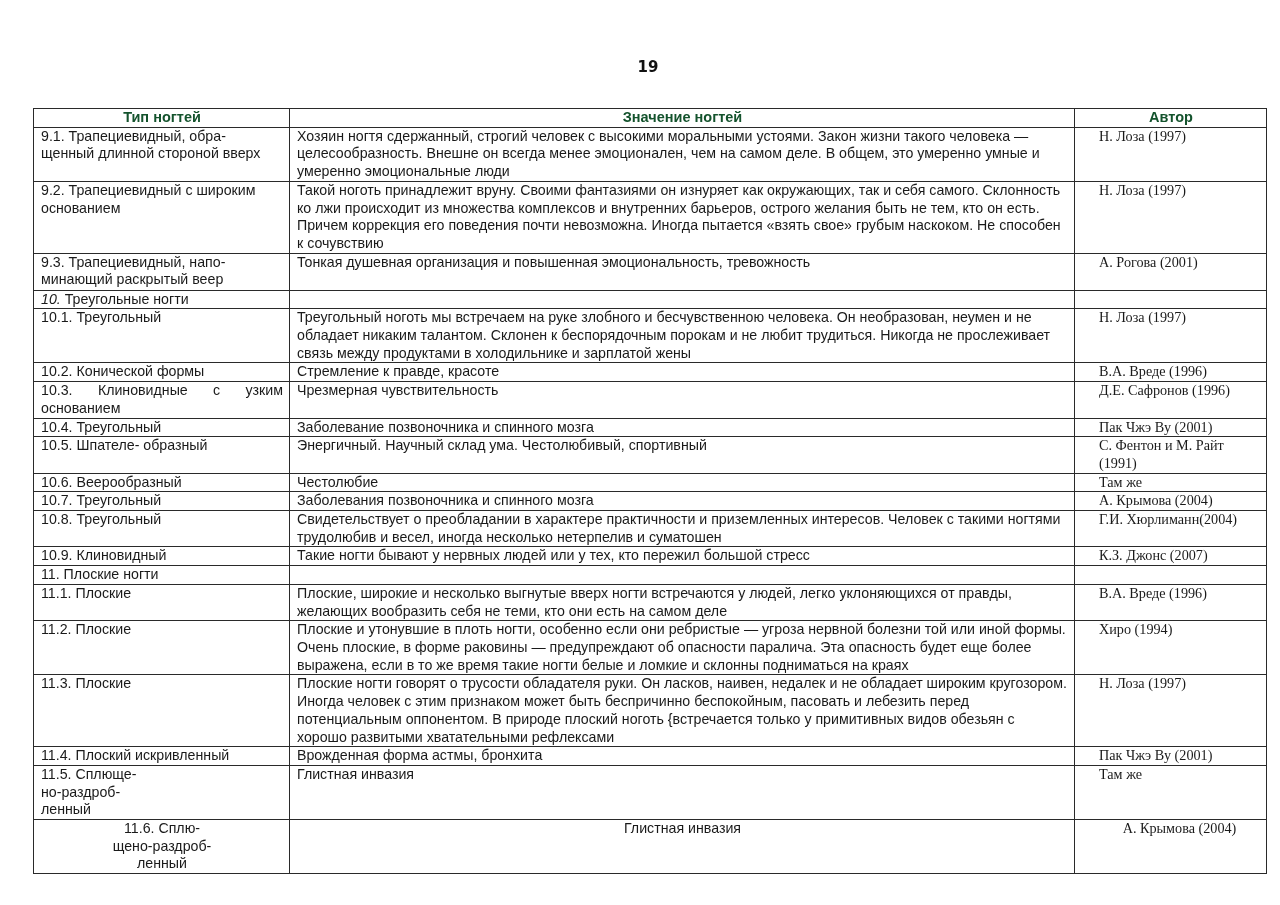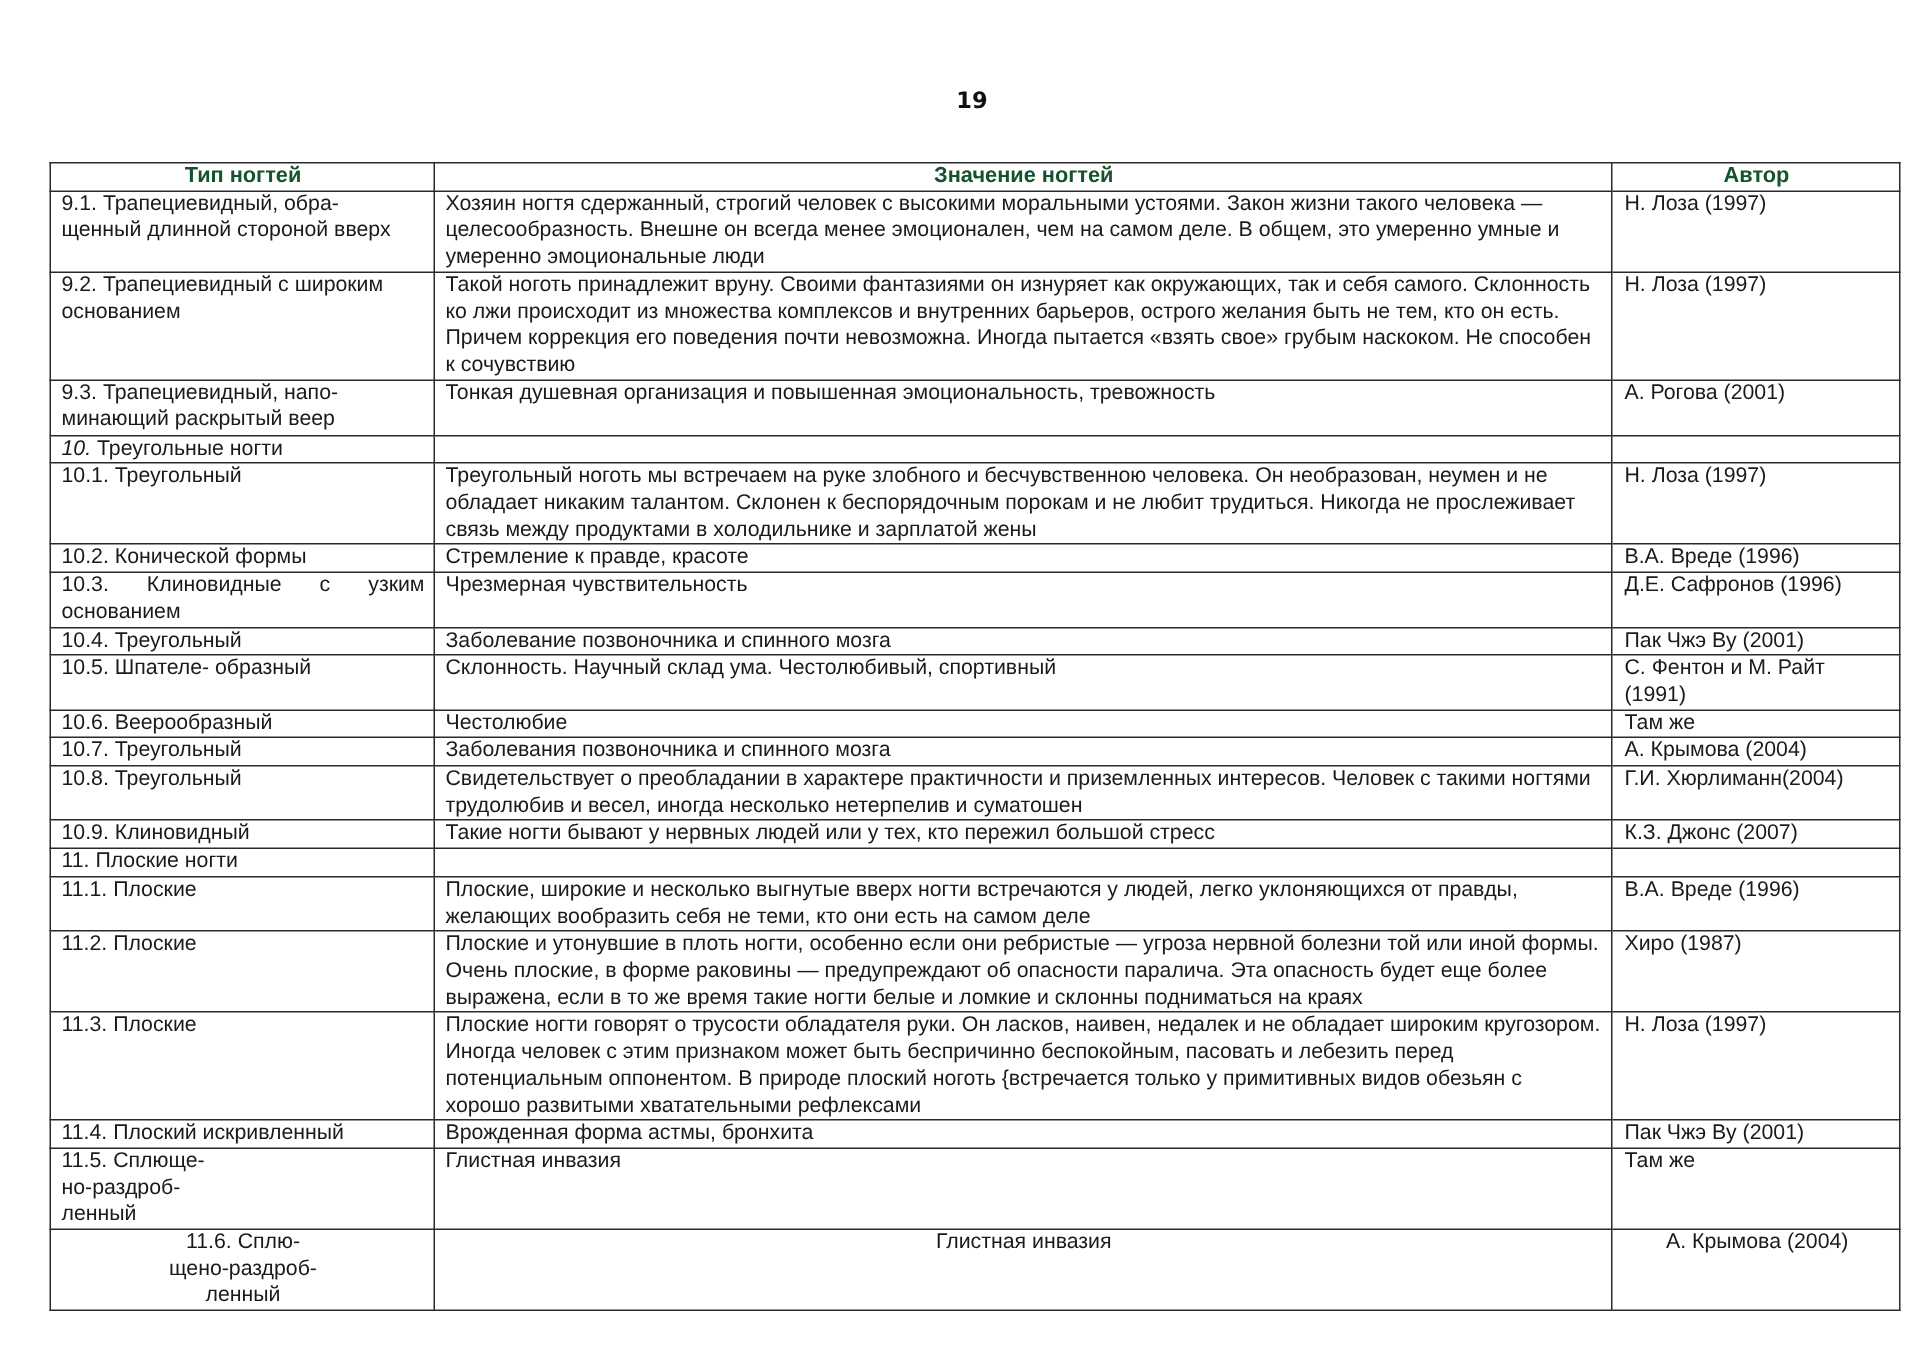--- a/index.html
+++ b/index.html
@@ -47,21 +47,22 @@
       text-align: center;
       height: 17px;
       padding-top: 0;
       font-size: 14.5px;
       color: #14532d;
     }
     table.nails td.col-meaning {
       padding-left: 7px;
     }
     table.nails td.col-author {
-      padding-left: 8px;
+      padding-left: 24px;
+      font-family: Liberation Serif, serif;
     }
     .justify-cell {
       text-align: justify;
       text-align-last: left;
     }
     .italic-num { font-style: italic; }
   </style>
 </head>
 <body>
 
@@ -118,21 +119,21 @@
         <td class="col-meaning">Чрезмерная чувствительность</td>
         <td class="col-author">Д.Е. Сафронов (1996)</td>
       </tr>
       <tr style="height: 18px;">
         <td class="col-type" style="white-space: pre-line;">10.4. Треугольный</td>
         <td class="col-meaning">Заболевание позвоночника и спинного мозга</td>
         <td class="col-author">Пак Чжэ Ву (2001)</td>
       </tr>
       <tr style="height: 36px;">
         <td class="col-type" style="white-space: pre-line;">10.5. Шпателе- образный</td>
-        <td class="col-meaning">Склонность. Научный склад ума. Честолюбивый, спортивный</td>
+        <td class="col-meaning">Энергичный. Научный склад ума. Честолюбивый, спортивный</td>
         <td class="col-author">С. Фентон и М. Райт (1991)</td>
       </tr>
       <tr style="height: 18px;">
         <td class="col-type" style="white-space: pre-line;">10.6. Веерообразный</td>
         <td class="col-meaning">Честолюбие</td>
         <td class="col-author">Там же</td>
       </tr>
       <tr style="height: 18px;">
         <td class="col-type" style="white-space: pre-line;">10.7. Треугольный</td>
         <td class="col-meaning">Заболевания позвоночника и спинного мозга</td>
@@ -154,21 +155,21 @@
         <td class="col-author"></td>
       </tr>
       <tr style="height: 36px;">
         <td class="col-type" style="white-space: pre-line;">11.1. Плоские</td>
         <td class="col-meaning">Плоские, широкие и несколько выгнутые вверх ногти встречаются у людей, легко уклоняющихся от правды, желающих вообразить себя не теми, кто они есть на самом деле</td>
         <td class="col-author">В.А. Вреде (1996)</td>
       </tr>
       <tr style="height: 53px; margin-left: 21px;">
         <td class="col-type" style="white-space: pre-line;">11.2. Плоские</td>
         <td class="col-meaning">Плоские и утонувшие в плоть ногти, особенно если они ребристые — угроза нервной болезни той или иной формы. Очень плоские, в форме раковины — предупреждают об опасности паралича. Эта опасность будет еще более выражена, если в то же время такие ногти белые и ломкие и склонны подниматься на краях</td>
-        <td class="col-author">Хиро (1987)</td>
+        <td class="col-author">Хиро (1994)</td>
       </tr>
       <tr style="height: 71px;">
         <td class="col-type" style="white-space: pre-line;">11.3. Плоские</td>
         <td class="col-meaning">Плоские ногти говорят о трусости обладателя руки. Он ласков, наивен, недалек и не обладает широким кругозором. Иногда человек с этим признаком может быть беспричинно беспокойным, пасовать и лебезить перед потенциальным оппонентом. В природе плоский ноготь {встречается только у примитивных видов обезьян с хорошо развитыми хватательными рефлексами</td>
         <td class="col-author">Н. Лоза (1997)</td>
       </tr>
       <tr style="height: 18px;">
         <td class="col-type" style="white-space: pre-line;">11.4. Плоский искривленный</td>
         <td class="col-meaning">Врожденная форма астмы, бронхита</td>
         <td class="col-author">Пак Чжэ Ву (2001)</td>

